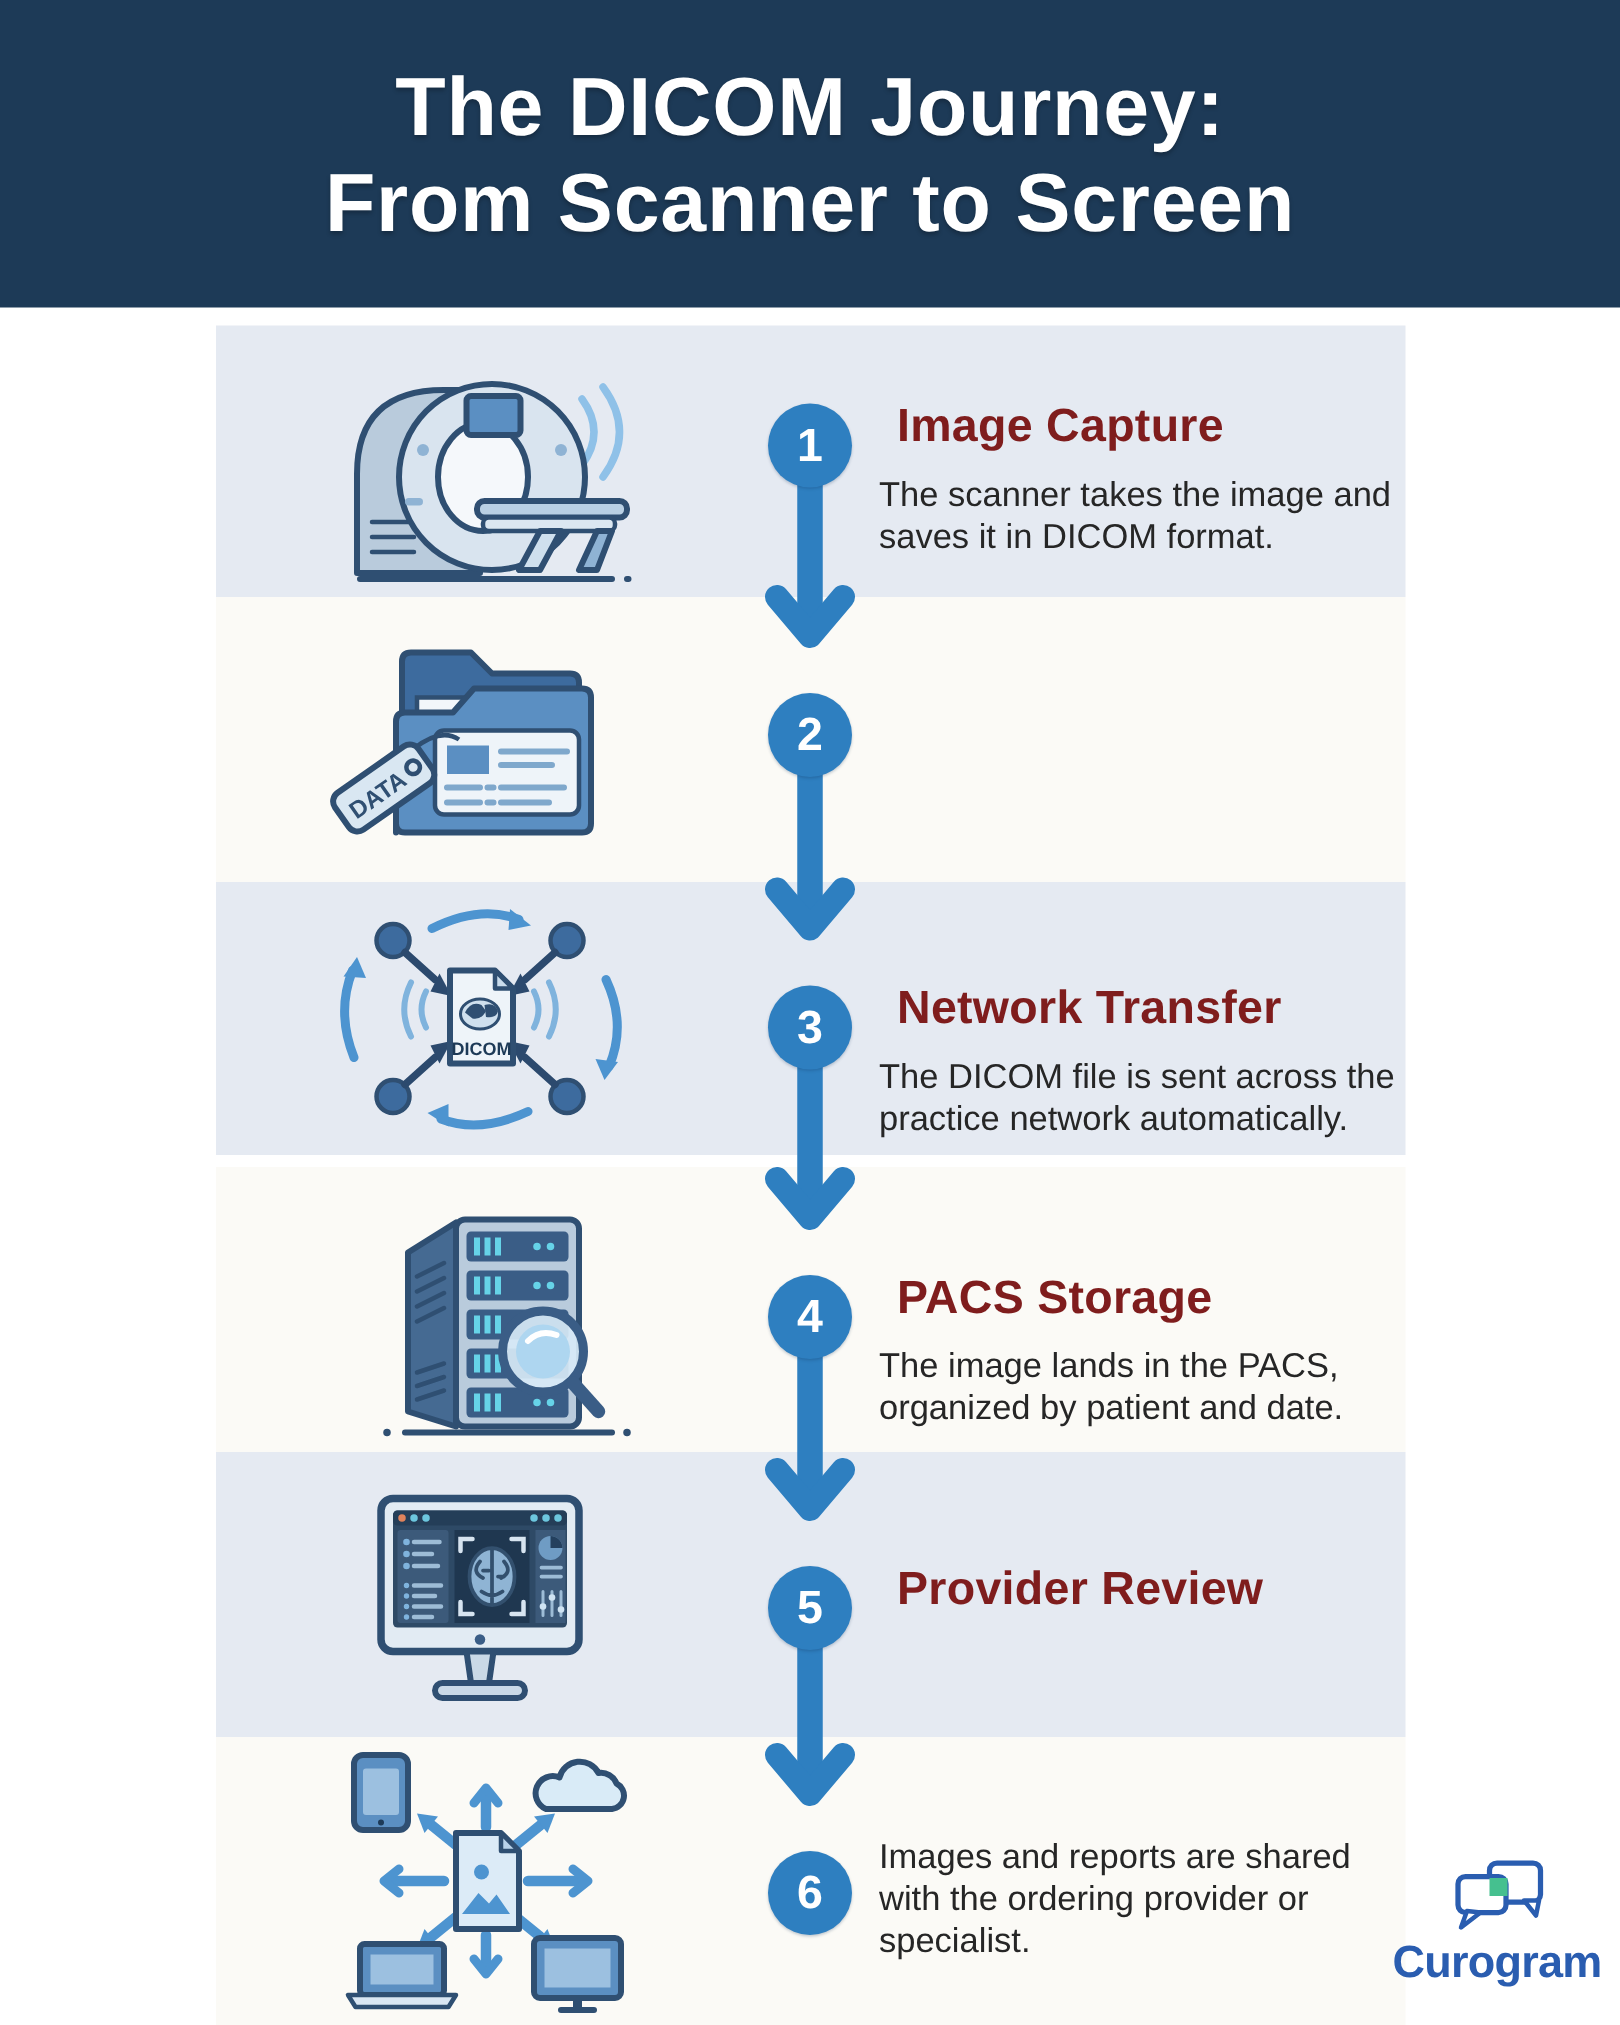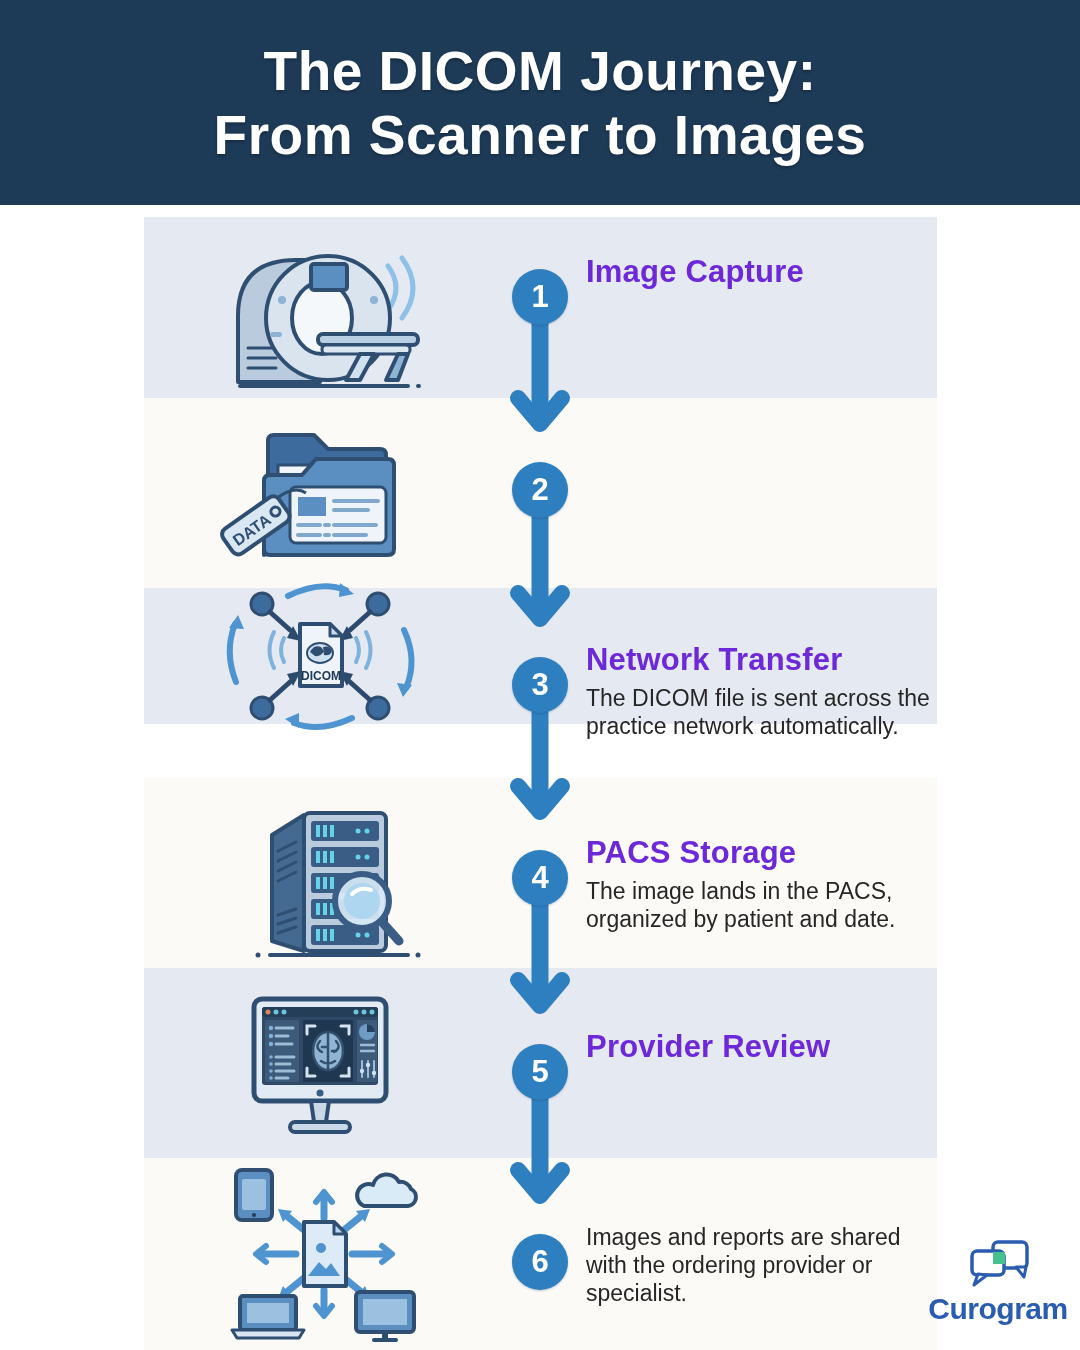--- a/index.html
+++ b/index.html
@@ -11,55 +11,55 @@
           display:flex;flex-direction:column;align-items:center;justify-content:center;}
   .header h1{margin:0;color:#ffffff;font-size:55px;line-height:64px;font-weight:800;
              letter-spacing:0.5px;text-align:center;text-shadow:0 2px 3px rgba(0,0,0,0.25);}
 
   
   .band{position:absolute;left:144px;width:793px;display:flex;align-items:center;}
   .band.blue{background:#e5eaf2;}
   .band.cream{background:#fbfaf6;}
   .band-1{top:217px;height:181px;}
   .band-2{top:398px;height:190px;}
-  .band-3{top:588px;height:136px;}
+  .band-3{top:588px;height:182px;}
   .band-4{top:778px;height:190px;}
   .band-5{top:968px;height:190px;}
   .band-6{top:1158px;height:192px;}
   .icon-wrap{margin-left:64px;width:224px;display:flex;justify-content:center;}
 
   
   .flow-overlay{position:absolute;left:0;top:0;width:1080px;height:1350px;pointer-events:none;z-index:3;}
 
   
   .step-circle{position:absolute;left:512px;width:56px;height:56px;border-radius:50%;
                background:#2e7fc0;color:#ffffff;font-size:31px;font-weight:700;
                display:flex;align-items:center;justify-content:center;z-index:4;
                box-shadow:0 1px 2px rgba(20,50,90,0.25);}
   .c1{top:269px;} .c2{top:462px;} .c3{top:657px;} .c4{top:850px;} .c5{top:1044px;} .c6{top:1234px;}
 
   
   .step-text{position:absolute;left:586px;width:370px;z-index:4;}
   .t1{top:253px;} .t2{top:446px;} .t3{top:641px;} .t4{top:834px;} .t5{top:1028px;} .t6{top:1218px;}
-  .step-title{margin:0;font-size:31px;line-height:38px;font-weight:800;color:#6d28d9;letter-spacing:0.2px;}
+  .step-title{margin:12px;font-size:31px;line-height:38px;font-weight:800;color:#7f1d1d;letter-spacing:0.2px;}
   .step-desc{margin:5px 0 0 0;font-size:23px;line-height:28px;color:#262626;width:358px;}
 
   
   .brand{position:absolute;left:916px;top:1238px;width:164px;display:flex;flex-direction:column;
          align-items:center;z-index:4;justify-content:center;}
   .brand-name{margin-top:2px;font-size:30px;font-weight:800;color:#2a5db0;letter-spacing:-0.5px;}
 </style>
 </head>
 <body>
 
 <div class="page">
 
   <div class="header">
     <h1>The DICOM Journey:</h1>
-    <h1>From Scanner to Images</h1>
+    <h1>From Scanner to Screen</h1>
   </div>
 
   <div class="band blue band-1">
     <div class="icon-wrap">
       <svg width="224" height="176" viewBox="0 0 220 176">
         <path d="M28 162 L28 96 Q28 40 86 40 L110 40 L110 162 Z" fill="#b9cbdc" stroke="#2f4f72" stroke-width="4" stroke-linejoin="round"></path>
         <path d="M38 128 h28 M38 138 h28 M38 148 h28" stroke="#2f4f72" stroke-width="3" stroke-linecap="round"></path>
         <path d="M178 90 Q194 68 178 46" stroke="#8fc1e8" stroke-width="5" fill="none" stroke-linecap="round"></path>
         <path d="M192 98 Q214 68 192 38" stroke="#8fc1e8" stroke-width="5" fill="none" stroke-linecap="round"></path>
         <circle cx="118" cy="98" r="62" fill="#d9e4ef" stroke="#2f4f72" stroke-width="4"></circle>
@@ -310,20 +310,21 @@
     </div>
   <div class="step-circle c5">
       <span>5</span>
     </div>
   <div class="step-circle c6">
       <span>6</span>
     </div>
 
   <div class="step-text t1">
     <h2 class="step-title">Image Capture</h2>
+    <p class="step-desc">The scanner takes the image and saves it in DICOM format.</p>
   </div>
   <div class="step-text t4">
     <h2 class="step-title">PACS Storage</h2>
     <p class="step-desc">The image lands in the PACS, organized by patient and date.</p>
   </div>
   <div class="step-text t3">
     <h2 class="step-title">Network Transfer</h2>
     <p class="step-desc">The DICOM file is sent across the practice network automatically.</p>
   </div>
   <div class="step-text t5">

